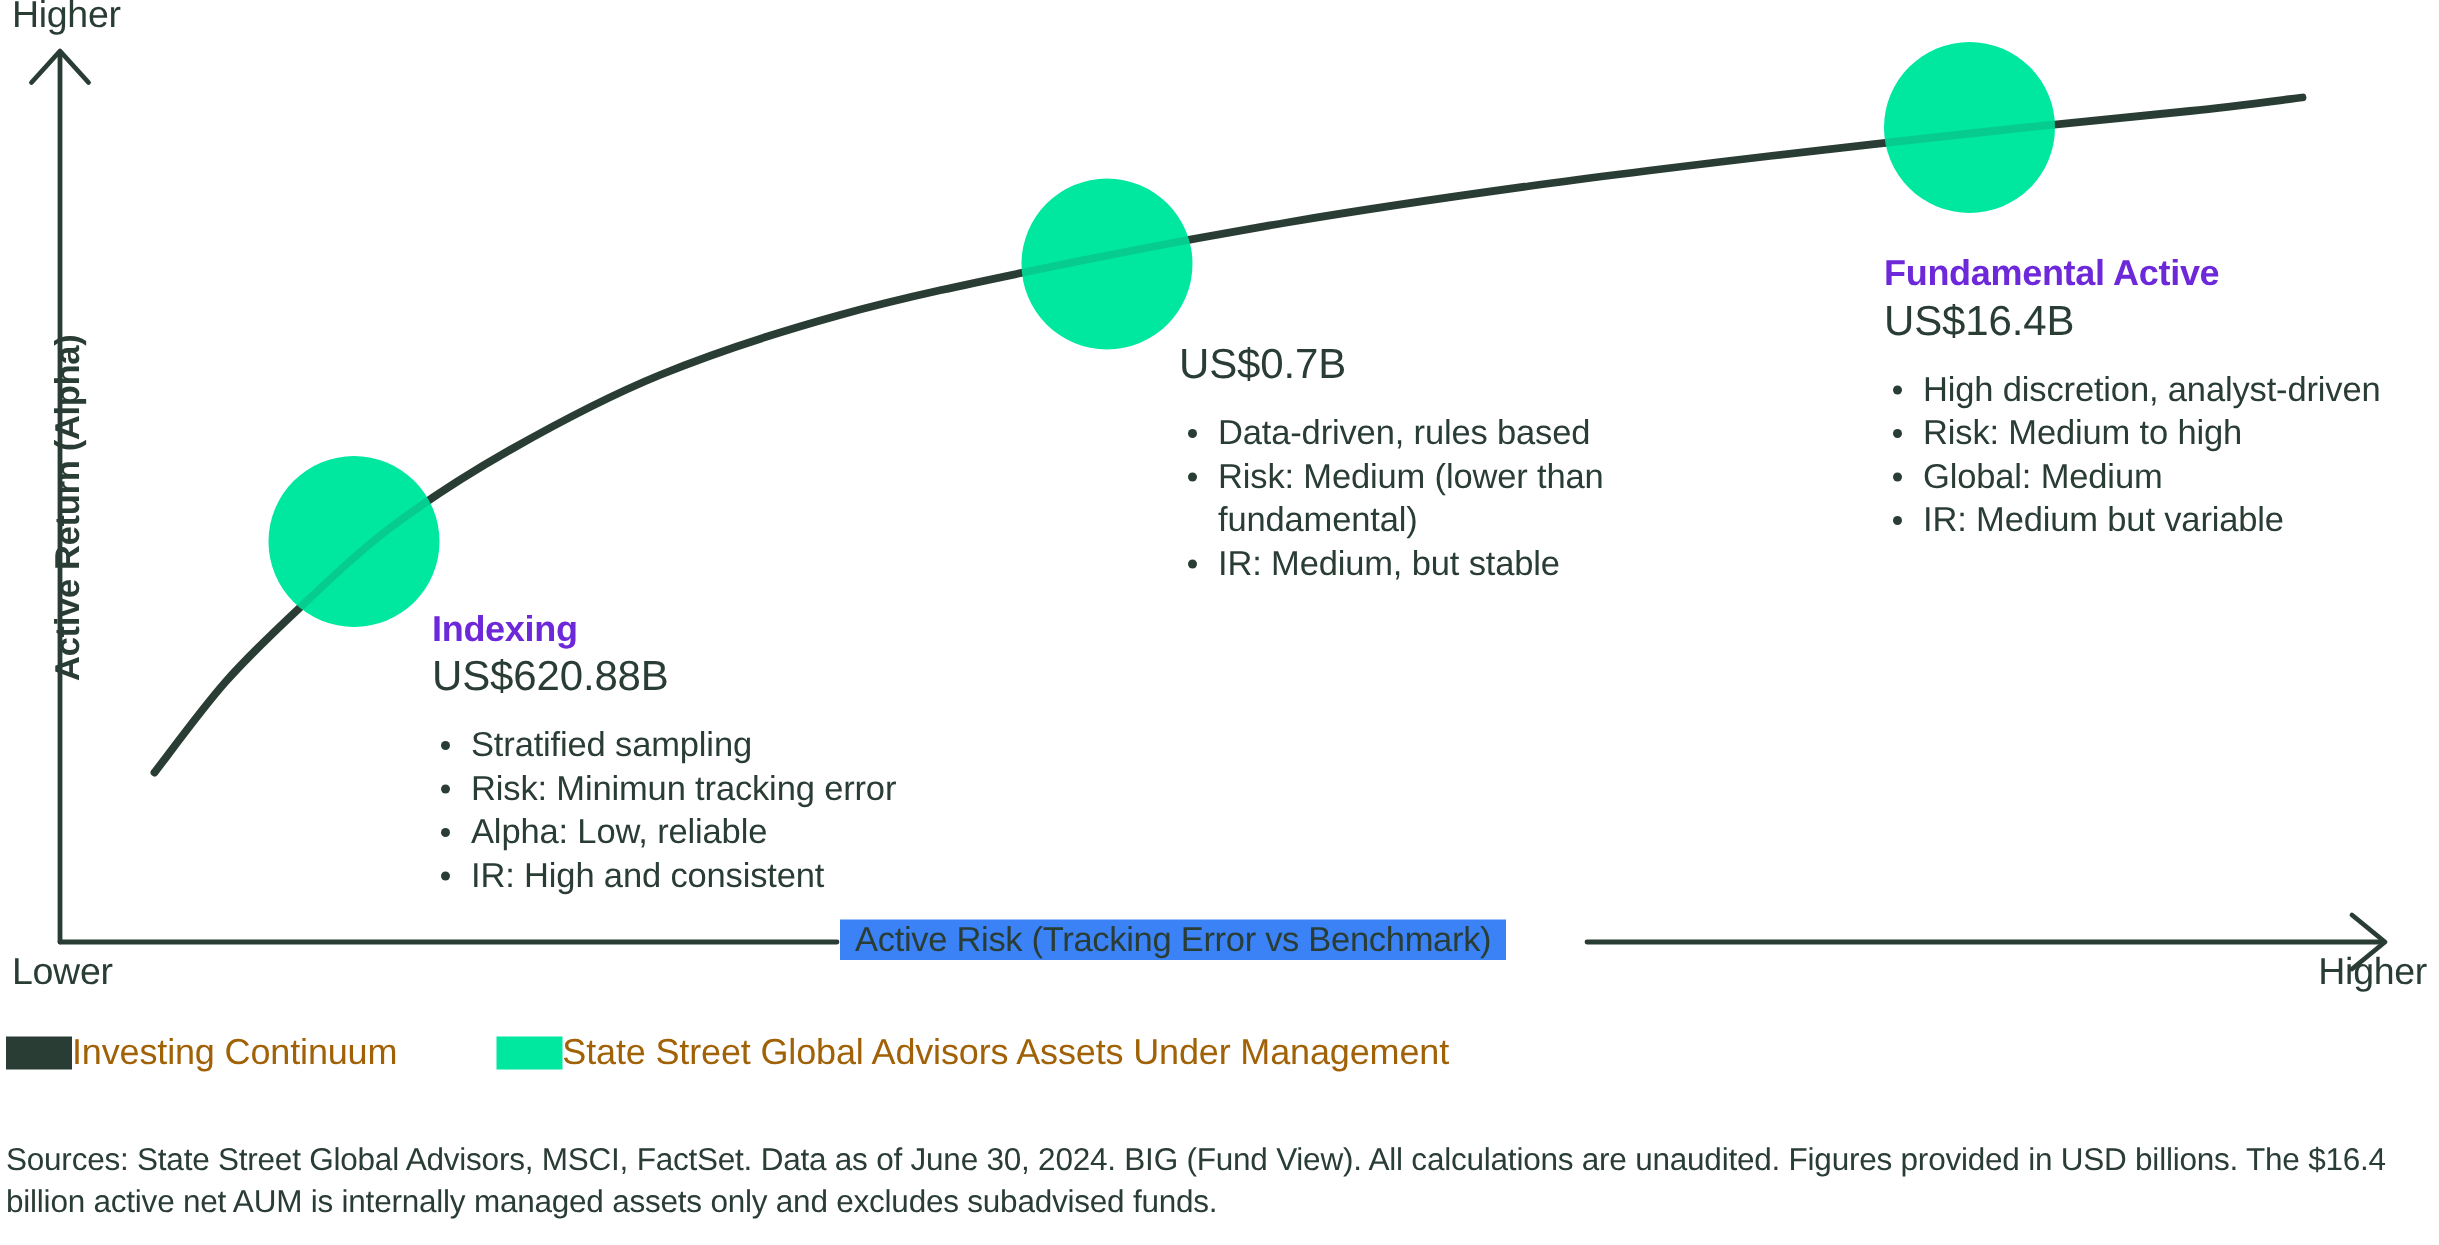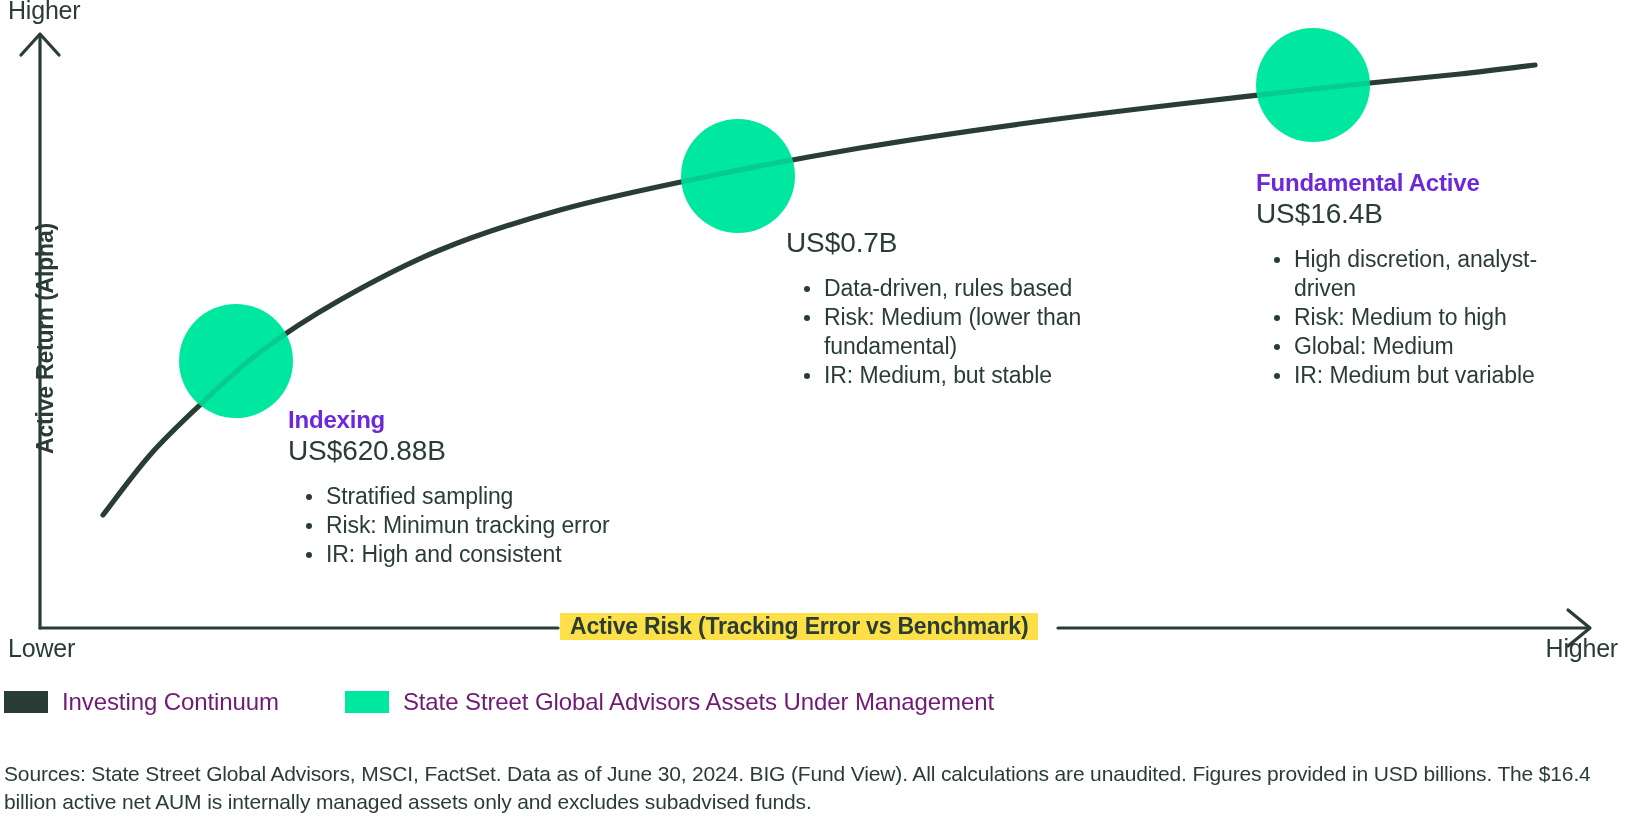--- a/index.html
+++ b/index.html
@@ -52,25 +52,25 @@
     color: #2A3D35;
     white-space: nowrap;
   }
 
   
   #x-axis-title {
     position: absolute;
     left: 560px;
     top: 613px;
     font-size: 23px;
-    font-weight: 700;
-    letter-spacing: -0.2px;
-    color: #2A3D35;
-    white-space: nowrap;
-    background: #fde047;
+    font-weight: 400;
+    letter-spacing: -0.2px;
+    color: #2A3D35;
+    white-space: nowrap;
+    background: #3b82f6;
     padding: 0 10px;
   }
 
   
   .annotation { position: absolute; }
   .ann-title {
     font-size: 24px;
     font-weight: 700;
     letter-spacing: -0.2px;
     line-height: 1.22;
@@ -80,21 +80,21 @@
   .ann-aum {
     font-size: 28px;
     font-weight: 400;
     letter-spacing: -0.1px;
     line-height: 1.22;
     color: #2A3D35;
     white-space: nowrap;
     margin-bottom: 14px;
   }
   .ann-list {
-    margin: 12px; padding: 0;
+    margin: 0; padding: 0;
     list-style: none;
   }
   .ann-list li {
     position: relative;
     padding-left: 26px;
     font-size: 23px;
     font-weight: 400;
     letter-spacing: -0.1px;
     line-height: 1.26;
     color: #2A3D35;
@@ -123,25 +123,24 @@
   .legend-item {
     display: flex;
     align-items: center;
   }
   .legend-item + .legend-item { margin-left: 66px; }
   .legend-swatch {
     width: 44px; height: 22px;
     flex: 0 0 auto;
   }
   .legend-label {
-    margin-left: 14px;
     font-size: 24px;
     font-weight: 400;
     letter-spacing: -0.1px;
-    color: #701a75;
+    color: #a16207;
     white-space: nowrap;
   }
 
   
   #footnote {
     position: absolute;
     left: 4px;
     top: 760px;
     width: 1616px;
     font-size: 21px;
@@ -192,20 +191,21 @@
 
 <div id="y-axis-title">Active Return (Alpha)</div>
 <div id="x-axis-title">Active Risk (Tracking Error vs Benchmark)</div>
 
 <div class="annotation" id="ann-indexing">
   <div class="ann-title">Indexing</div>
   <div class="ann-aum">US$620.88B</div>
   <ul class="ann-list">
       <li>Stratified sampling</li>
       <li>Risk: Minimun tracking error</li>
+      <li>Alpha: Low, reliable</li>
       <li>IR: High and consistent</li>
     </ul>
 </div>
 
 <div class="annotation" id="ann-systematic">
   <div class="ann-aum">US$0.7B</div>
   <ul class="ann-list">
       <li>Data-driven, rules based</li>
       <li>Risk: Medium (lower than fundamental)</li>
       <li>IR: Medium, but stable</li>

